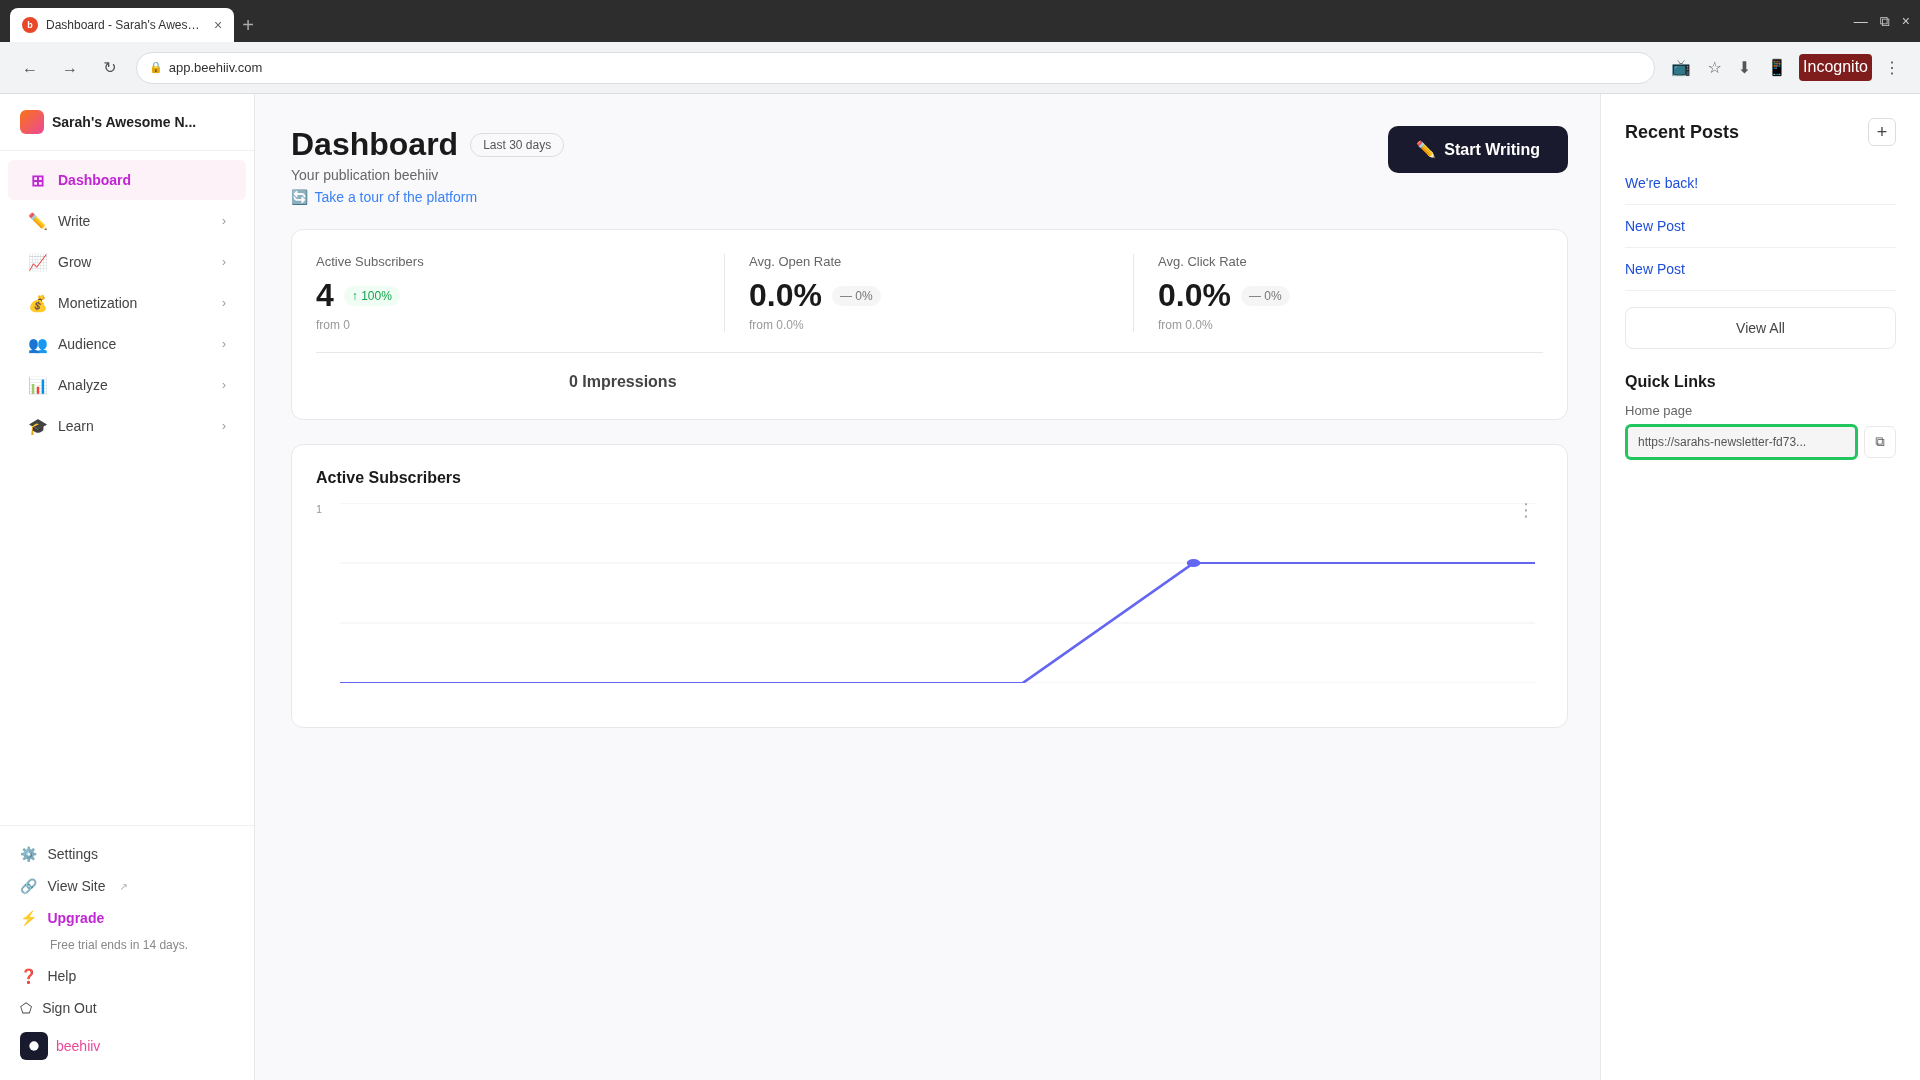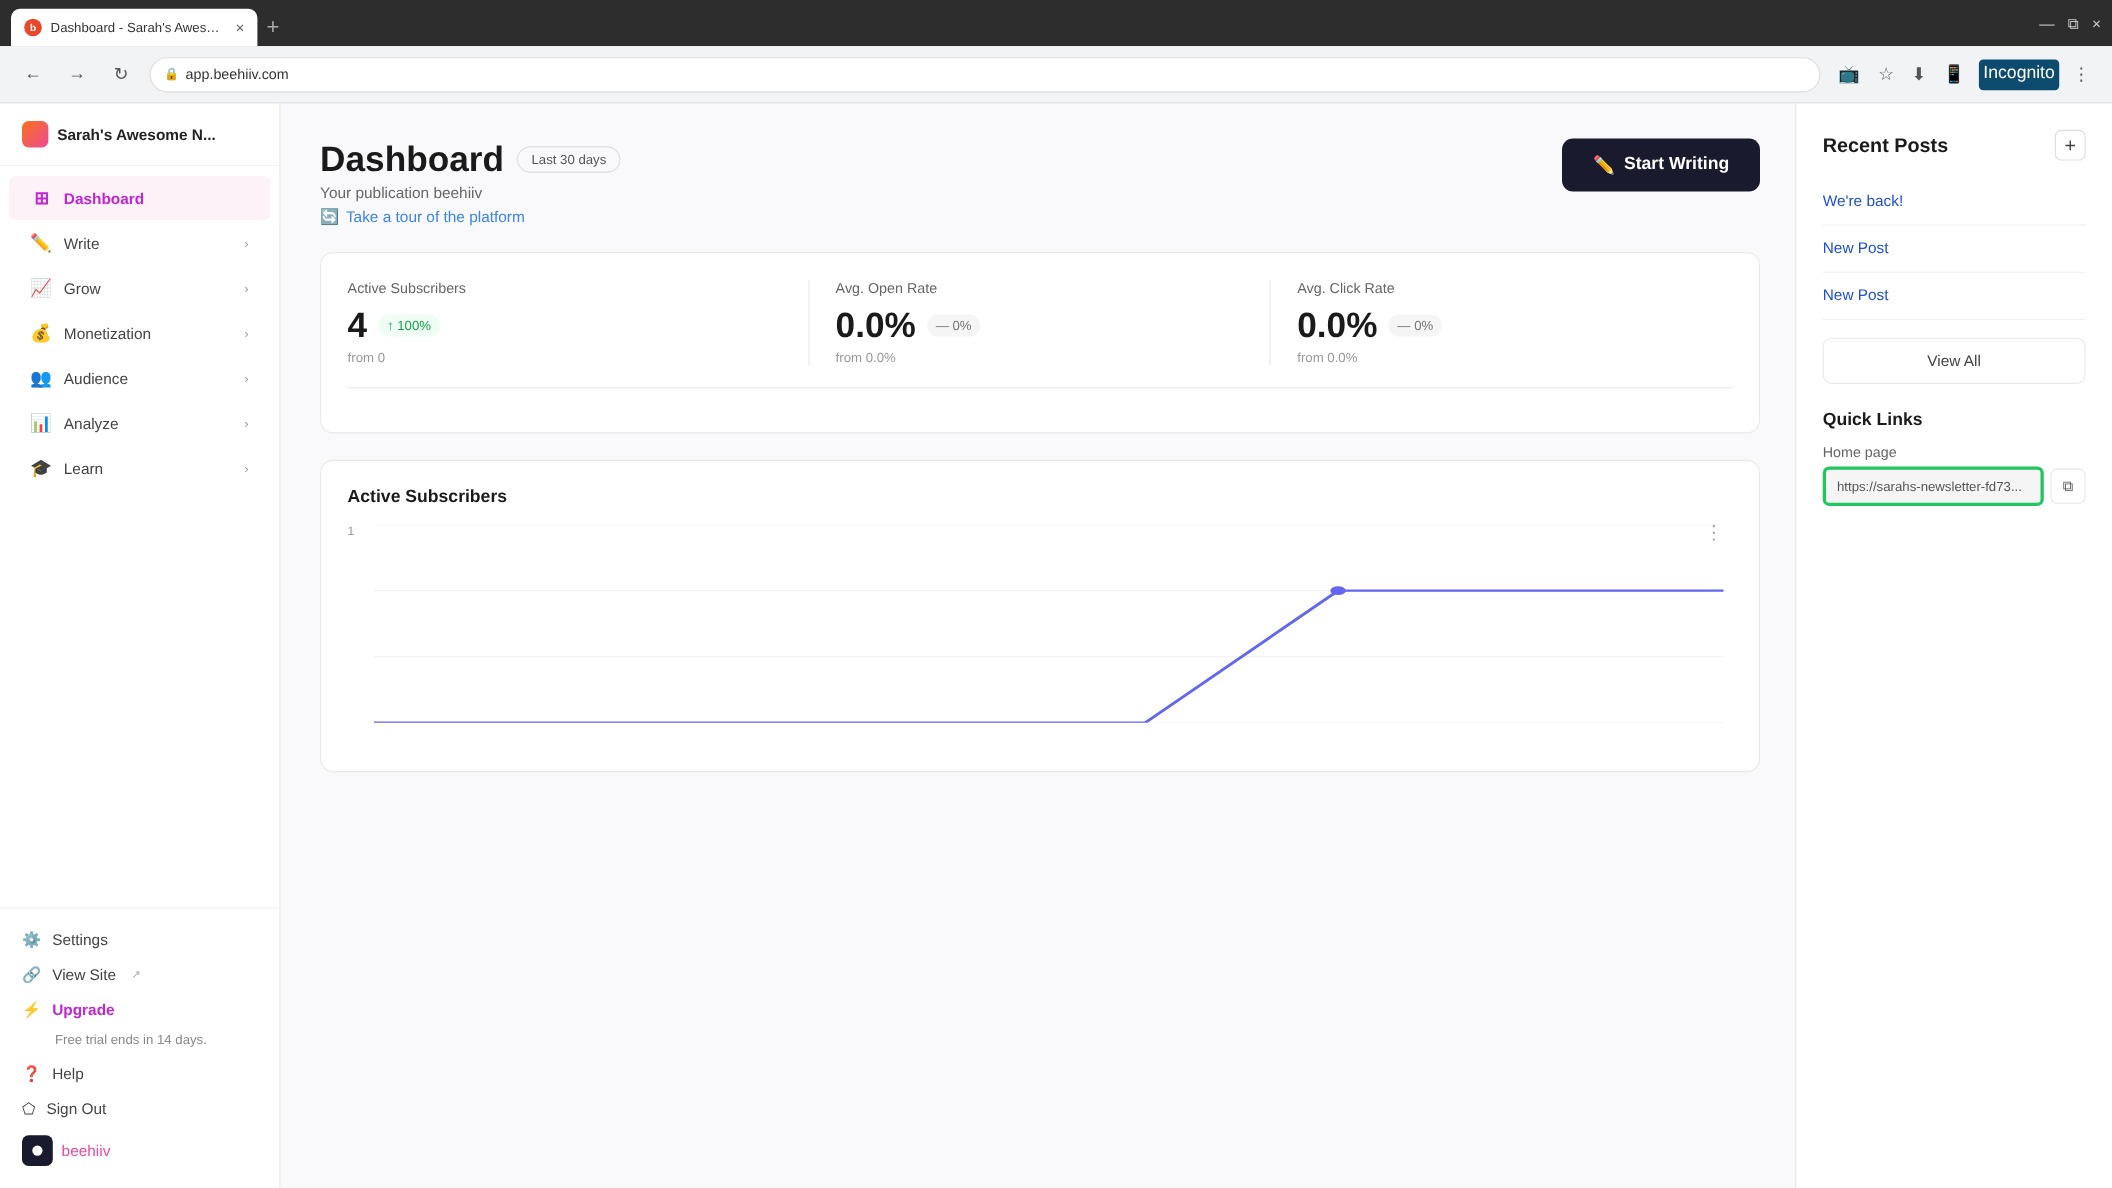--- a/index.html
+++ b/index.html
@@ -13,21 +13,21 @@
     .browser-tab .tab-close { margin-left: auto; color: #666; cursor: pointer; font-size: 14px; }
     .browser-tab-new { color: #aaa; font-size: 20px; padding: 0 8px; cursor: pointer; display: flex; align-items: center; height: 34px; }
     .browser-window-controls { margin-left: auto; display: flex; gap: 12px; color: #ccc; font-size: 14px; }
 
     .browser-toolbar { background: #f1f3f4; height: 52px; display: flex; align-items: center; padding: 0 16px; gap: 12px; border-bottom: 1px solid #ddd; }
     .browser-nav-btn { background: none; border: none; color: #555; cursor: pointer; font-size: 16px; padding: 4px; border-radius: 50%; width: 28px; height: 28px; display: flex; align-items: center; justify-content: center; }
     .address-bar { flex: 1; background: #fff; border: 1px solid #ddd; border-radius: 20px; height: 32px; display: flex; align-items: center; padding: 0 12px; gap: 6px; font-size: 13px; color: #333; }
     .address-bar .lock-icon { color: #555; font-size: 11px; }
     .browser-toolbar-actions { display: flex; gap: 8px; color: #555; }
     .browser-toolbar-actions span { cursor: pointer; font-size: 16px; padding: 4px; }
-    .incognito-badge { background: #0c4a6e; color: #fff; font-size: 11px; padding: 2px 8px; border-radius: 4px; }
+    .incognito-badge { background: #7f1d1d; color: #fff; font-size: 11px; padding: 2px 8px; border-radius: 4px; }
 
     
     .app-container { display: flex; flex: 1; overflow: hidden; }
 
     
     .sidebar { width: 255px; background: #fff; border-right: 1px solid #e8e8e8; display: flex; flex-direction: column; overflow-y: auto; position: relative; }
 
     .sidebar-header { padding: 16px 20px; border-bottom: 1px solid #f0f0f0; }
     .pub-name { font-size: 14px; font-weight: 600; color: #222; display: flex; align-items: center; gap: 8px; }
     .pub-avatar { width: 24px; height: 24px; background: linear-gradient(135deg, #f97316, #ec4899); border-radius: 6px; }
@@ -77,21 +77,21 @@
 
     
     .chart-section { background: #fff; border-radius: 12px; border: 1px solid #e8e8e8; padding: 24px; }
     .chart-section-title { font-size: 16px; font-weight: 600; color: #1a1a1a; margin-bottom: 16px; }
     .chart-area { height: 200px; position: relative; }
     .chart-y-axis { position: absolute; left: 0; top: 0; bottom: 0; display: flex; flex-direction: column; justify-content: space-between; font-size: 11px; color: #999; padding-right: 8px; }
     .chart-inner { position: absolute; left: 24px; right: 8px; top: 0; bottom: 0; }
     .chart-dots-menu { position: absolute; right: 0; top: -4px; color: #aaa; font-size: 18px; cursor: pointer; }
 
     
-    .right-panel { width: 288px; background: #fff; border-left: 1px solid #e8e8e8; padding: 24px; overflow-y: auto; }
+    .right-panel { width: 320px; background: #fff; border-left: 1px solid #e8e8e8; padding: 24px; overflow-y: auto; }
 
     .recent-posts-header { display: flex; justify-content: space-between; align-items: center; margin-bottom: 16px; }
     .recent-posts-title { font-size: 18px; font-weight: 700; color: #1a1a1a; }
     .add-post-btn { width: 28px; height: 28px; border: 1px solid #ddd; border-radius: 6px; display: flex; align-items: center; justify-content: center; font-size: 18px; color: #444; cursor: pointer; }
 
     .post-item { padding: 12px 0; border-bottom: 1px solid #f0f0f0; cursor: pointer; }
     .post-item-title { font-size: 14px; font-weight: 400; color: #1d4ed8; }
 
     .view-all-btn { width: 100%; margin-top: 16px; padding: 12px; border: 1px solid #e8e8e8; border-radius: 8px; background: #fff; font-size: 14px; color: #444; cursor: pointer; font-weight: 500; }
 
@@ -264,20 +264,21 @@
         <div class="stat-item">
           <div class="stat-label">Avg. Click Rate</div>
           <div class="stat-value-row">
             <span class="stat-value">0.0%</span>
             <span class="stat-badge neutral">— 0%</span>
           </div>
           <div class="stat-from">from 0.0%</div>
         </div>
       </div>
       <div class="stats-bottom">
+        <div class="stats-bottom-item">0 Impressions</div>
       </div>
     </div>
 
     <div class="chart-section">
       <div class="chart-section-title">Active Subscribers</div>
       <div class="chart-area">
         <div class="chart-y-axis">
           <span>1</span>
           <span></span>
         </div>

